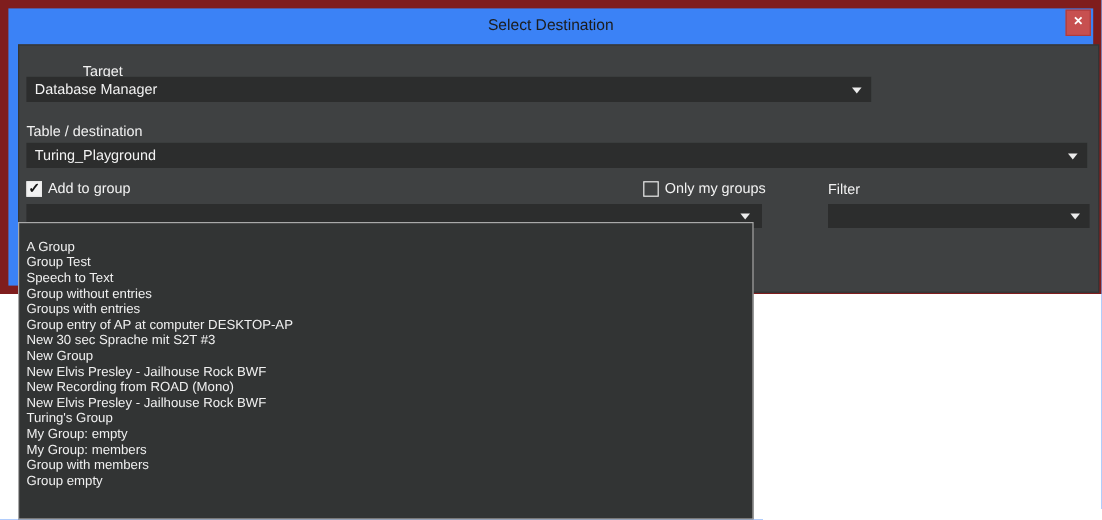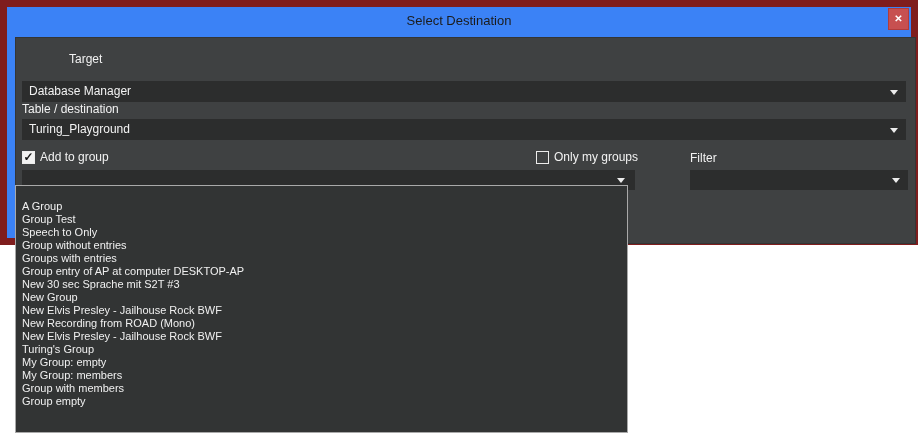--- a/index.html
+++ b/index.html
@@ -129,21 +129,21 @@
   <div class="titlebar">
     <div class="title">Select Destination</div>
     <div class="close-btn">
       <span>✕</span>
     </div>
   </div>
 
   <div class="dialog-body">
 
     <div class="field-label" style="left:6px; top:14px;margin-left:47px;">Target</div>
-    <div class="combo" style="left:6px; top:43px; width:884px; height:21px;">
+    <div class="combo" style="left:6px; top:26px; width:704px; height:21px;">
       <span>Database Manager</span>
       <span class="arrow"></span>
     </div>
 
     <div class="field-label" style="left:6px; top:64px;">Table / destination</div>
     <div class="combo" style="left:6px; top:81px; width:884px; height:21px;">
       <span>Turing_Playground</span>
       <span class="arrow"></span>
     </div>
 
@@ -165,21 +165,21 @@
     <div class="combo" style="left:674px; top:132px; width:218px; height:20px;">
       <span></span>
       <span class="arrow"></span>
     </div>
   </div>
 </div>
 
 <ul class="droplist" id="group-list">
     <li>A Group</li>
     <li>Group Test</li>
-    <li>Speech to Only</li>
+    <li>Speech to Text</li>
     <li>Group without entries</li>
     <li>Groups with entries</li>
     <li>Group entry of AP at computer DESKTOP-AP</li>
     <li>New 30 sec Sprache mit S2T #3</li>
     <li>New Group</li>
     <li>New Elvis Presley - Jailhouse Rock BWF</li>
     <li>New Recording from ROAD (Mono)</li>
     <li>New Elvis Presley - Jailhouse Rock BWF</li>
     <li>Turing's Group</li>
     <li>My Group: empty</li>

